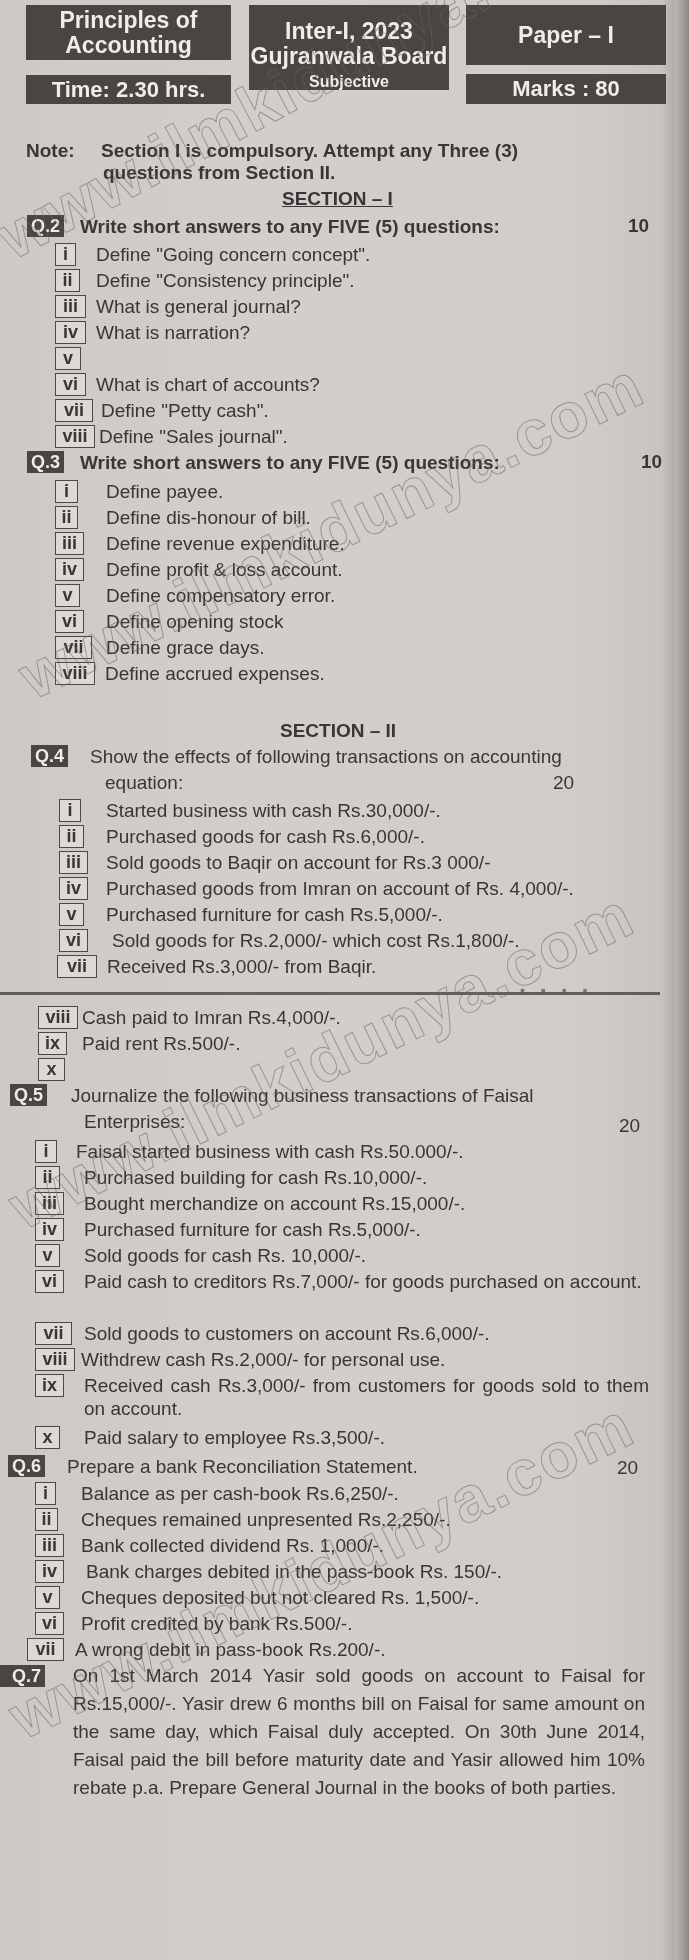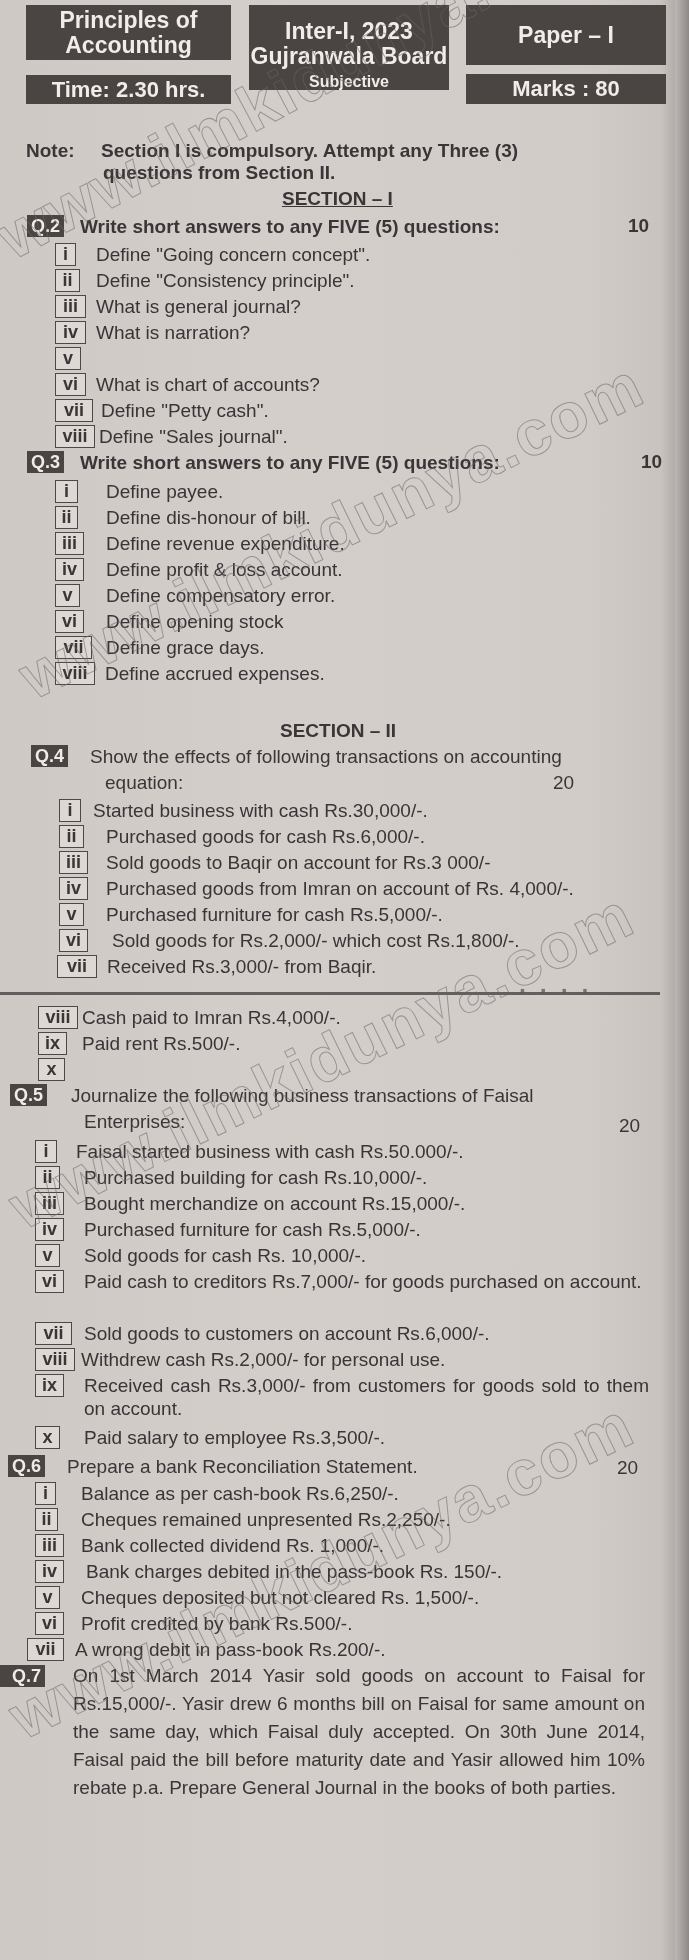--- a/index.html
+++ b/index.html
@@ -204,21 +204,21 @@
 
   <div class="q-head" style="left:31px; top:745px; width:640px;">
     <span class="q-badge" style="margin-right:22px">Q.4</span>
     <span class="q-text">Show the effects of following transactions on accounting</span>
   </div>
   <div class="q-marks-plain" style="left:105px; top:772px;">equation:</div>
   <div class="q-marks-plain" style="left:553px; top:772px;">20</div>
 
   <div class="item" style="left:59px; top:799px;">
       <span class="roman" style="width:22px">i</span>
-      <span class="item-text" style="margin-left:4px">Started business with cash Rs.30,000/-.</span>
+      <span class="item-text" style="margin-left:17px">Started business with cash Rs.30,000/-.</span>
     </div>
   <div class="item" style="left:59px; top:825px;">
       <span class="roman" style="width:25px">ii</span>
       <span class="item-text" style="margin-left:14px">Purchased goods for cash Rs.6,000/-.</span>
     </div>
   <div class="item" style="left:59px; top:851px;">
       <span class="roman" style="width:29px">iii</span>
       <span class="item-text" style="margin-left:10px">Sold goods to Baqir on account for Rs.3 000/-</span>
     </div>
   <div class="item" style="left:59px; top:877px;">

